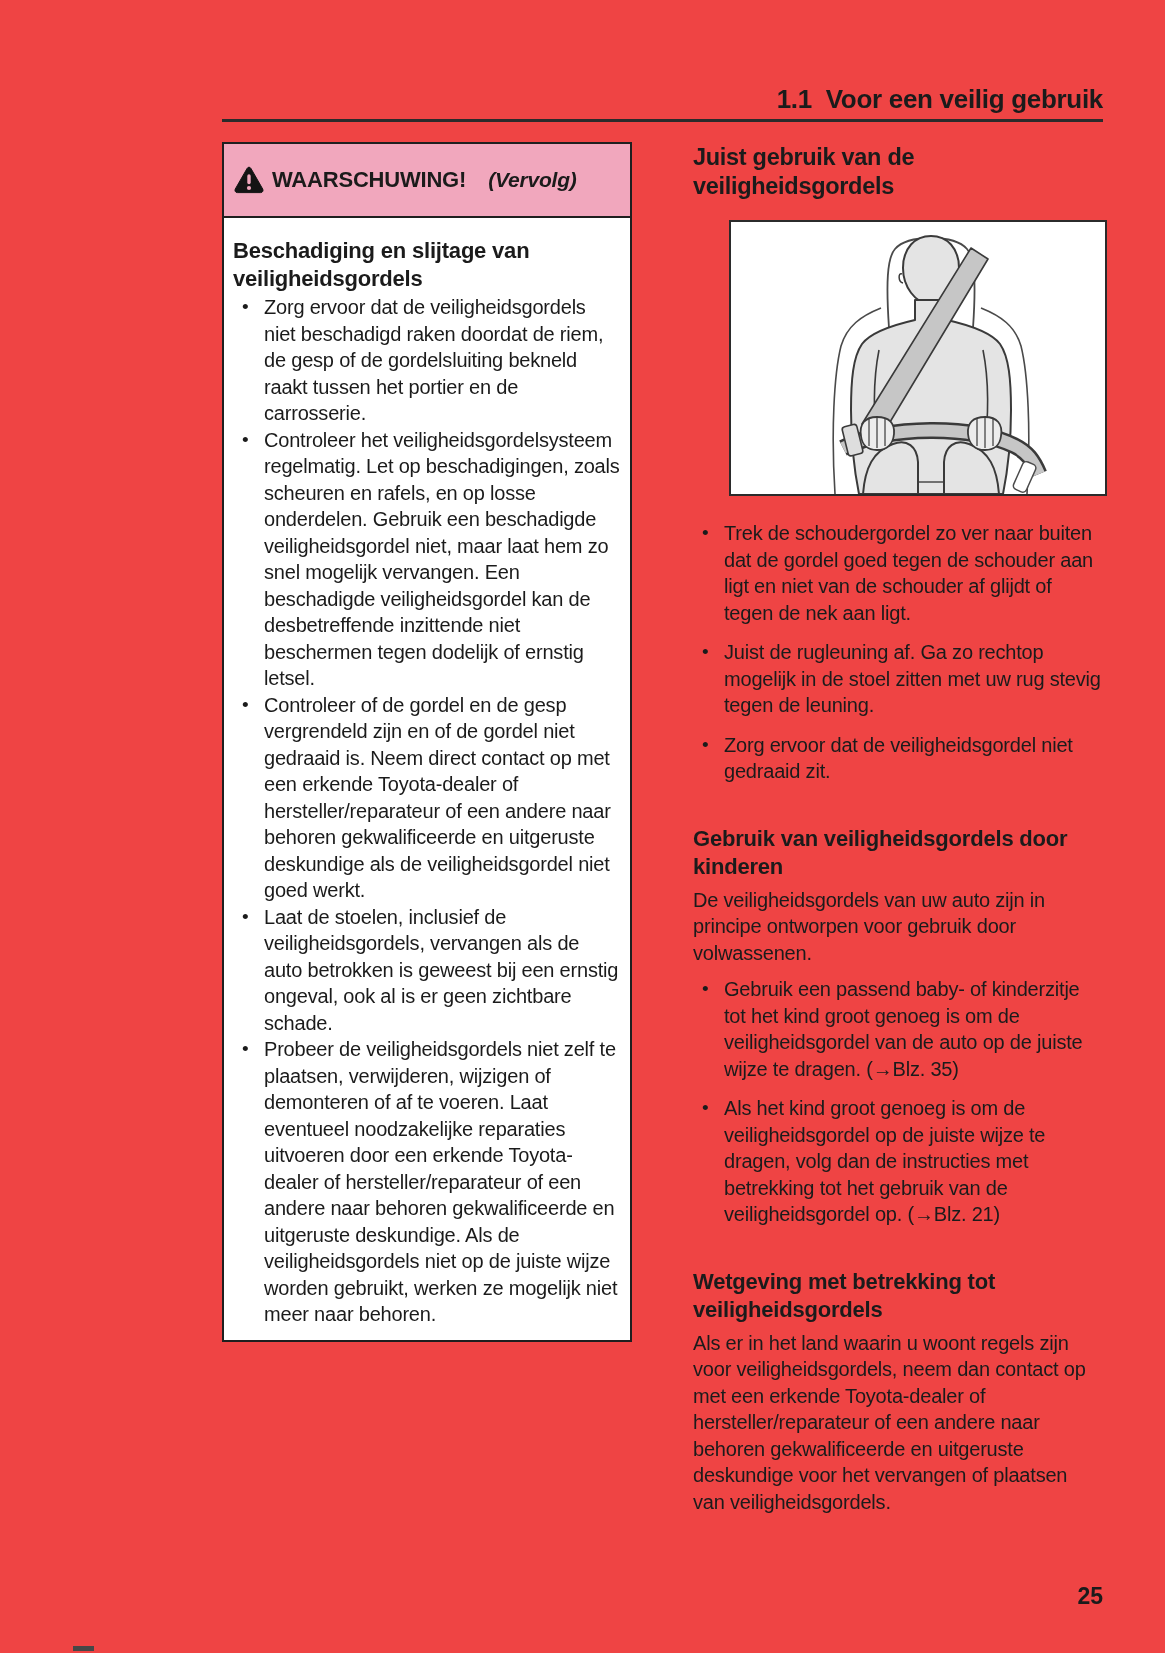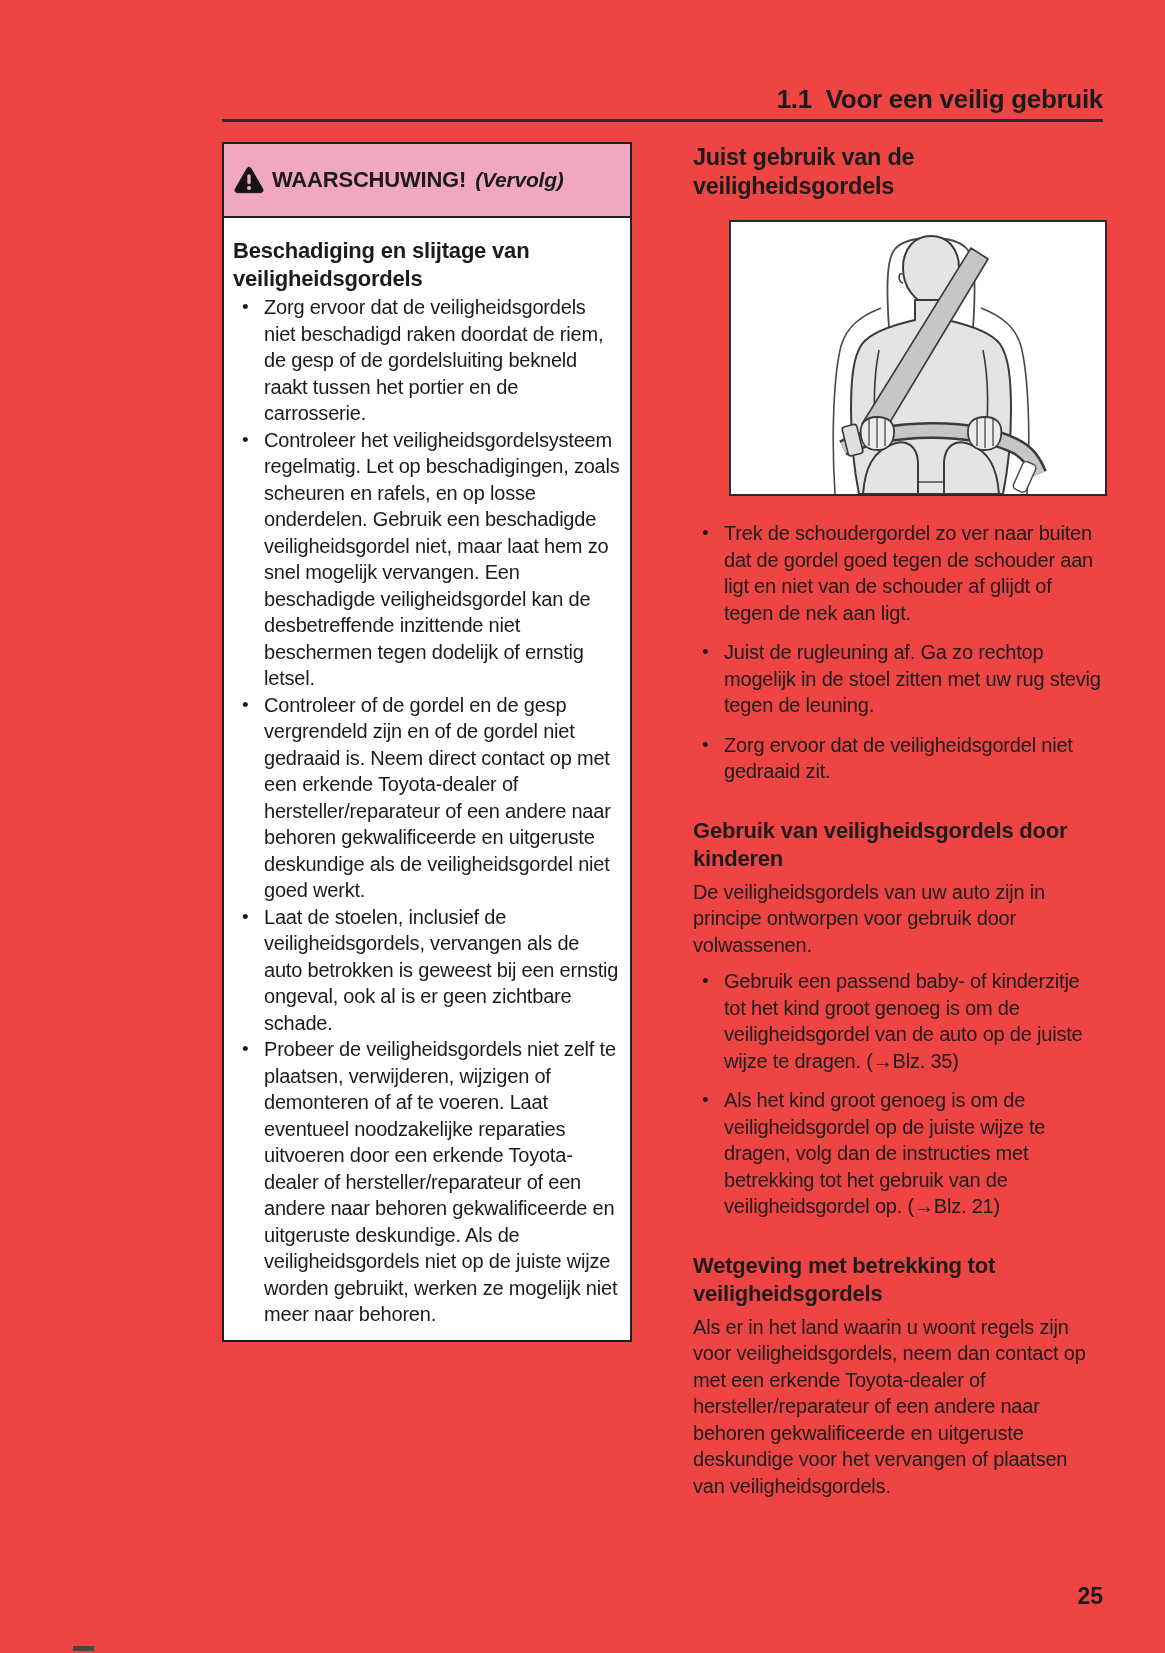--- a/index.html
+++ b/index.html
@@ -31,21 +31,21 @@
   
   .warning-box{border:2.5px solid #1f1f1f;background:#fff;}
   .warning-header{
     background:var(--warn-bg);
     border-bottom:2.5px solid #1f1f1f;
     display:flex;align-items:center;
     padding:20px 10px;height:32px;
   }
   .warn-icon{display:inline-flex;margin-right:8px;flex:0 0 auto;}
   .warn-title{font-weight:bold;font-size:22px;letter-spacing:-0.2px;}
-  .warn-suffix{font-weight:bold;font-style:italic;font-size:21px;margin-left:9px;letter-spacing:-0.2px;}
+  .warn-suffix{font-weight:bold;font-style:italic;font-size:21px;margin-left:22px;letter-spacing:-0.2px;}
   .warning-body{padding:5px 9px 12px 9px;margin-top:12px;}
   .warning-body h3{
     margin:2px 0 1px 0;font-size:22px;line-height:28px;font-weight:bold;letter-spacing:-0.2px;
   }
   .bullets{list-style:none;margin:0;padding:0;font-size:20px;line-height:26.5px;}
   .bullets li{position:relative;padding-left:31px;letter-spacing:-0.2px;}
   .bullets li::before{
     content:"\2022";position:absolute;left:9px;top:0;font-size:19px;
   }
   .bullets--spaced li{margin-top:13px;}
@@ -55,21 +55,21 @@
   .col-right h2{
     margin:1px 0 0 0;font-size:23.5px;line-height:29px;font-weight:bold;letter-spacing:-0.3px;
   }
   .illustration{
     margin:19px 0 0 36px;width:374px;height:272px;
     border:2px solid #2b2b2b;background:#fff;box-sizing:content-box;
   }
   .illustration svg{display:block;}
   .col-right .belt-bullets{margin-top:24px;}
   .col-right h3{
-    margin:32px 0 6px 0;font-size:22px;line-height:28px;font-weight:bold;letter-spacing:-0.2px;
+    margin:40px 0 6px 0;font-size:22px;line-height:28px;font-weight:bold;letter-spacing:-0.2px;
   }
   .col-right p{
     margin:0 0 10px 0;font-size:20px;line-height:26.5px;letter-spacing:-0.2px;
   }
 
   
   .page-number{position:absolute;right:62px;top:1583px;font-size:23px;font-weight:bold;}
   .crop-mark{position:absolute;left:73px;top:1646px;width:21px;height:5px;background:#474747;}
 </style>
 </head>

